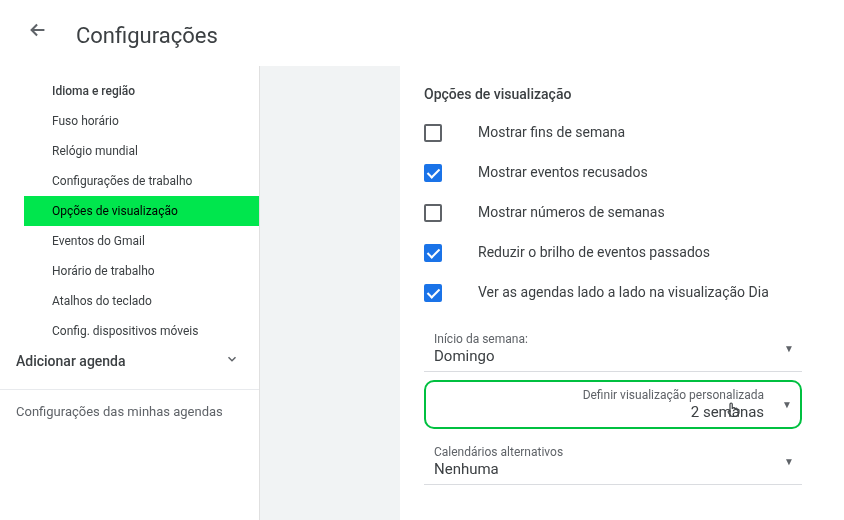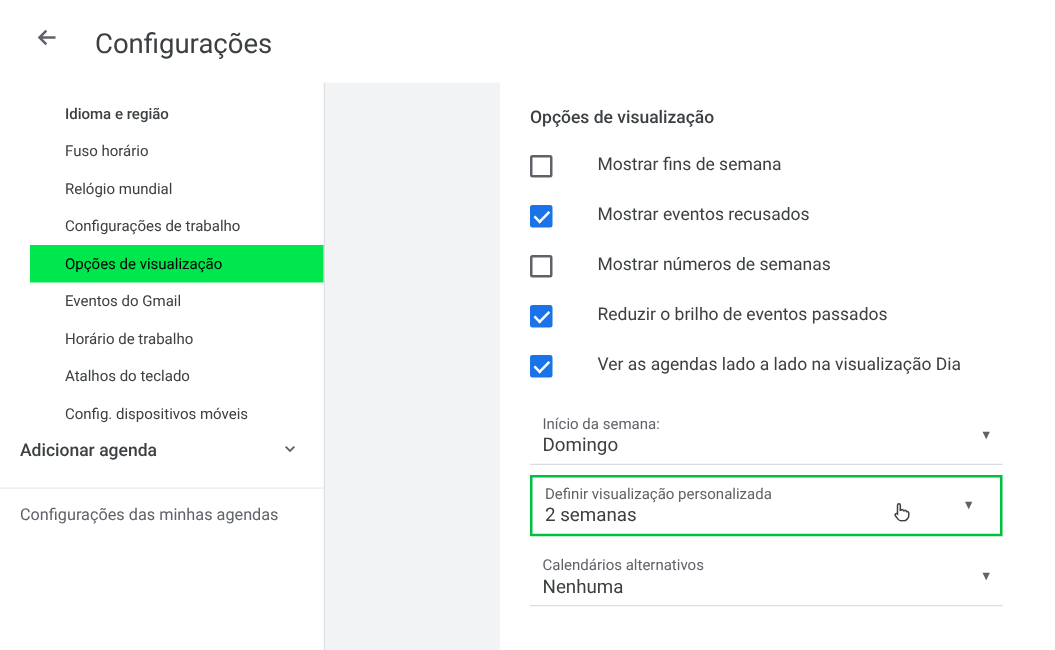--- a/index.html
+++ b/index.html
@@ -155,23 +155,24 @@
     color: #3c4043;
   }
   .dropdown .dd-arrow {
     color: #5f6368;
     align-self: center;
     font-size: 10px;
   }
   .dropdown.highlight-box {
     border: 2px solid #00c040;
     border-bottom: 2px solid #00c040;
-    border-radius: 0;
-    padding: 6px 20px 6px 10px;
+    border-radius: 10px;
+    padding: 6px 8px 6px 10px;
     position: relative;
+    text-align: right;
   }
   .cursor-icon {
     position: relative;
     left: -40px;
     top: 2px;
   }
 </style>
 </head>
 <body>
 

